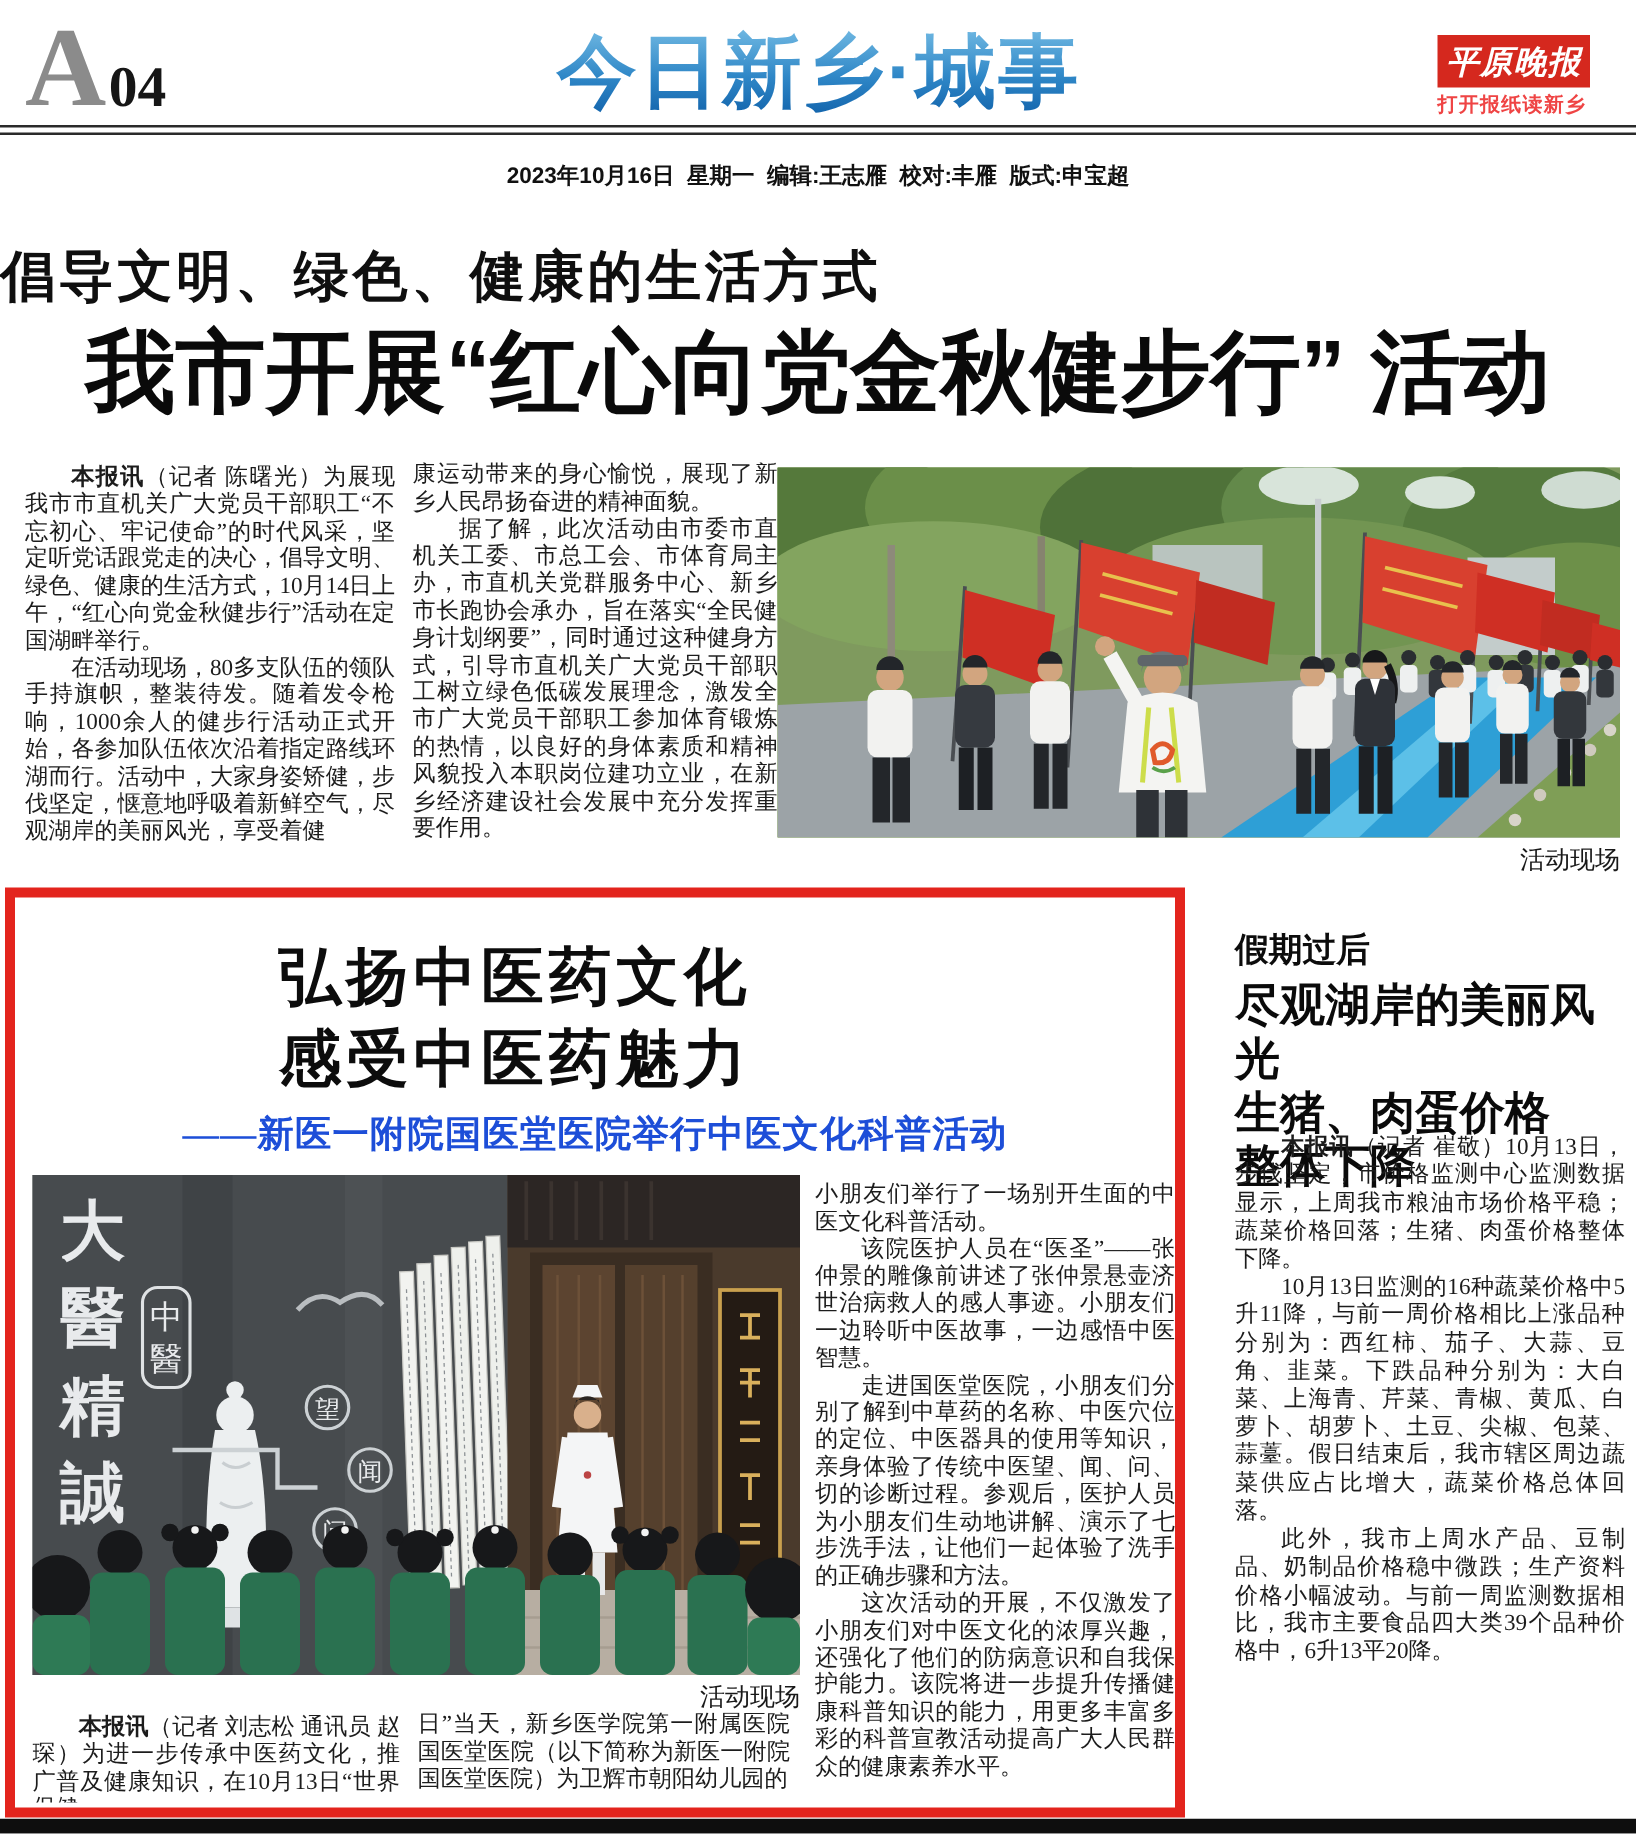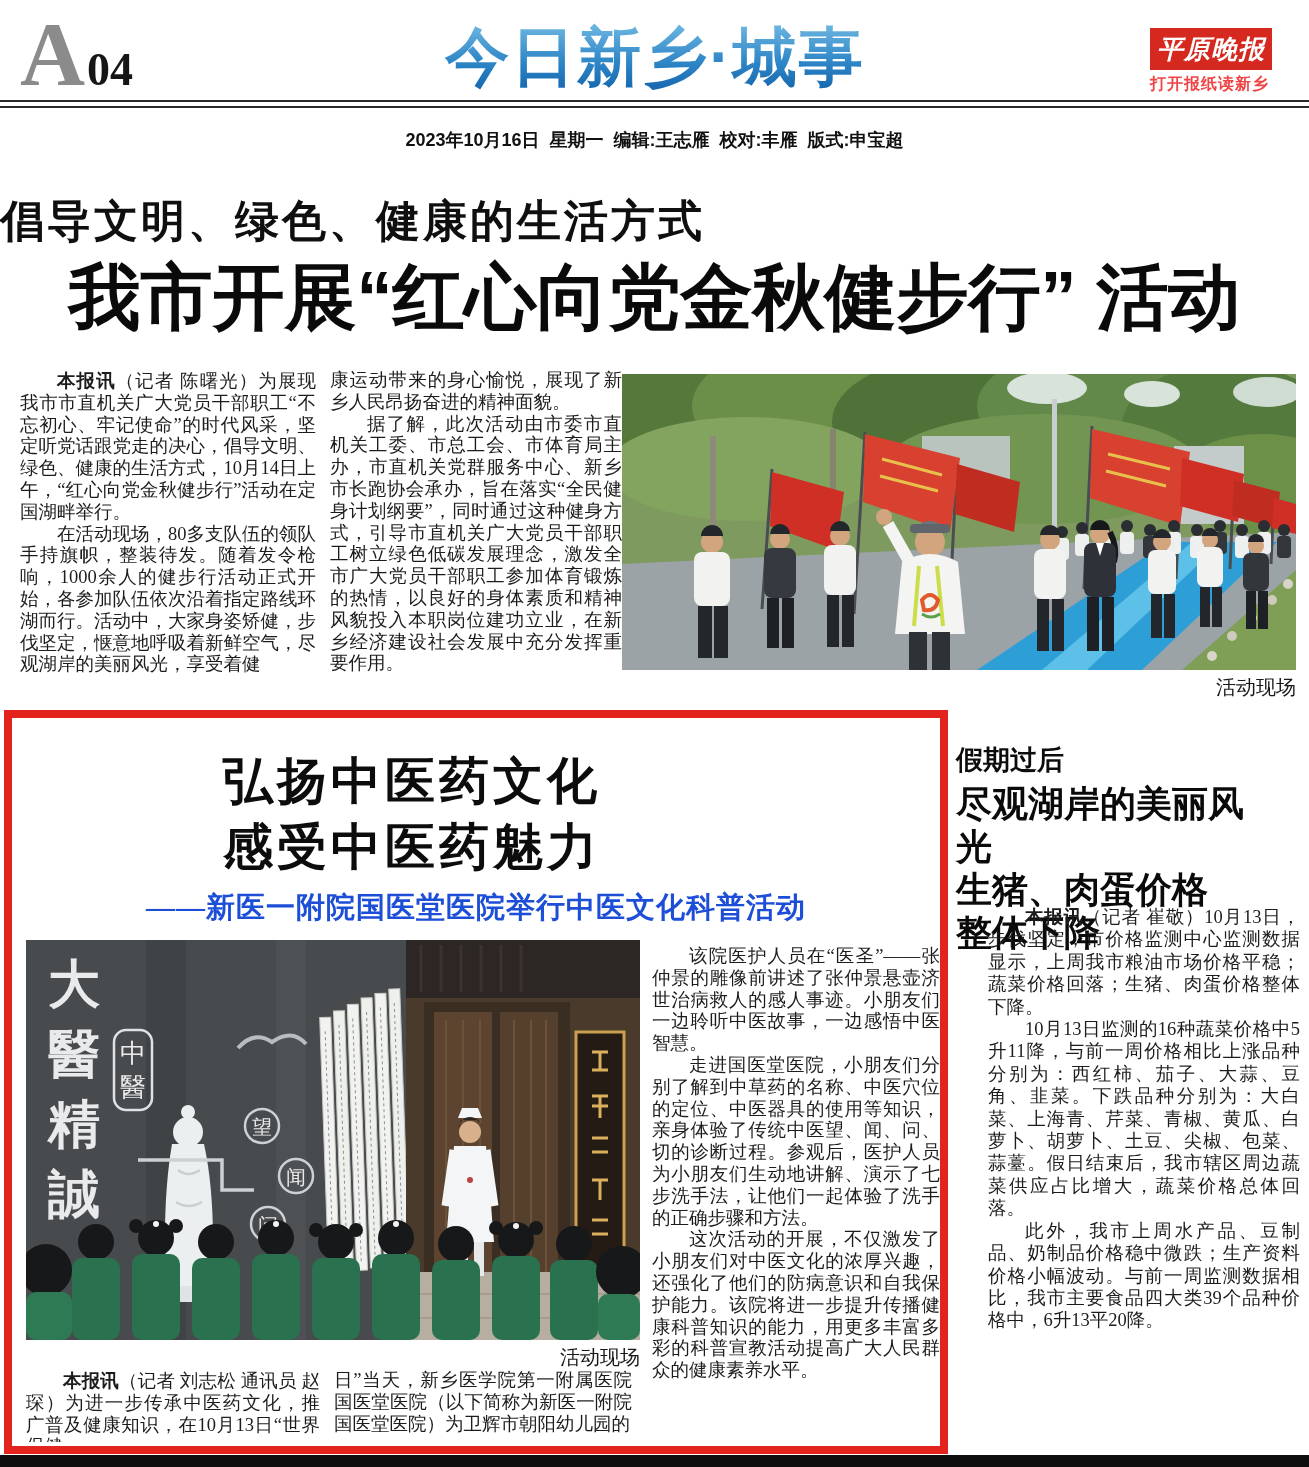--- a/index.html
+++ b/index.html
@@ -45,21 +45,21 @@
   #tcm-title-1{top:30px;}
   #tcm-title-2{top:96px;}
   #tcm-subtitle{position:absolute;left:0;top:170px;width:928px;text-align:center;
     font-weight:700;font-size:29px;color:#1d4ed8;letter-spacing:1px;}
   #tcm-photo{position:absolute;left:14px;top:222px;width:614px;height:400px;background:#565b5e;}
   #tcm-caption{position:absolute;left:348px;top:626px;width:280px;text-align:right;}
   #tcm-col-right{position:absolute;left:640px;top:228px;width:288px;height:496px;overflow:hidden;}
   #tcm-below-1{position:absolute;left:14px;top:652px;width:294px;height:72px;overflow:hidden;}
   #tcm-below-2{position:absolute;left:322px;top:652px;width:298px;height:72px;overflow:hidden;}
   
-  #veg{left:956px;top:742px;width:312px;}
+  #veg{left:988px;top:742px;width:312px;}
   #veg .kicker{font-family:"Liberation Sans","DejaVu Sans",sans-serif;font-size:27px;font-weight:800;color:#0c0c0c;}
   #veg .title{font-family:"Liberation Sans","DejaVu Sans",sans-serif;font-size:36px;line-height:43px;font-weight:800;color:#0a0a0a;margin-top:4px;}
   #veg-body{left:988px;top:906px;width:312px;height:548px;overflow:hidden;}
   #veg-body{font-size:18.5px;line-height:22.4px;}
   
   #bottom-bar{left:0;top:1455px;width:1309px;height:12px;background:#0e0e0e;}
   svg text{font-family:"Liberation Serif","DejaVu Serif",serif;}
 </style>
 </head>
 <body>
@@ -407,20 +407,21 @@
                 <circle cx="250" cy="284" r="3"></circle>
                 <circle cx="370" cy="284" r="3"></circle>
                 <circle cx="490" cy="286" r="3"></circle>
             </g>
           </g>
         </svg>
       </div>
       <div class="caption" id="tcm-caption">活动现场</div>
 
       <div class="bodytext" id="tcm-col-right">
+        <p class="cont">小朋友们举行了一场别开生面的中医文化科普活动。</p>
         <p>该院医护人员在“医圣”——张仲景的雕像前讲述了张仲景悬壶济世治病救人的感人事迹。小朋友们一边聆听中医故事，一边感悟中医智慧。</p>
         <p>走进国医堂医院，小朋友们分别了解到中草药的名称、中医穴位的定位、中医器具的使用等知识，亲身体验了传统中医望、闻、问、切的诊断过程。参观后，医护人员为小朋友们生动地讲解、演示了七步洗手法，让他们一起体验了洗手的正确步骤和方法。</p>
         <p>这次活动的开展，不仅激发了小朋友们对中医文化的浓厚兴趣，还强化了他们的防病意识和自我保护能力。该院将进一步提升传播健康科普知识的能力，用更多丰富多彩的科普宣教活动提高广大人民群众的健康素养水平。</p>
       </div>
 
       <div class="bodytext" id="tcm-below-1">
         <p><span class="lede">本报讯</span><span>（记者 刘志松 通讯员 赵琛）为进一步传承中医药文化，推广普及健康知识，在10月13日“世界保健</span></p>
       </div>
       <div class="bodytext" id="tcm-below-2">
         <p class="cont">日”当天，新乡医学院第一附属医院国医堂医院（以下简称为新医一附院国医堂医院）为卫辉市朝阳幼儿园的</p>

